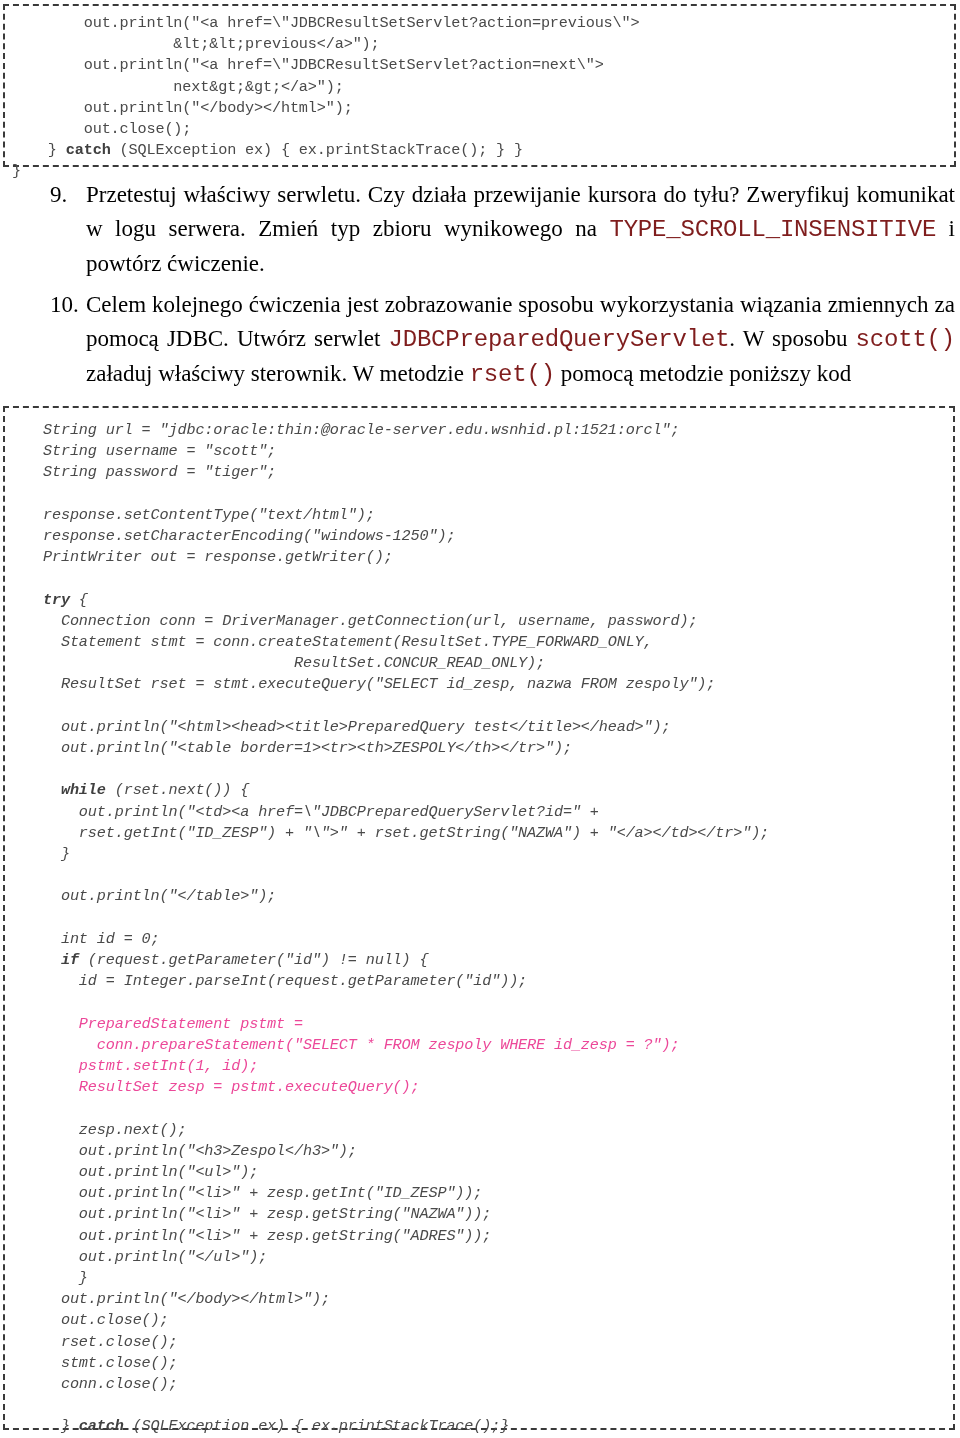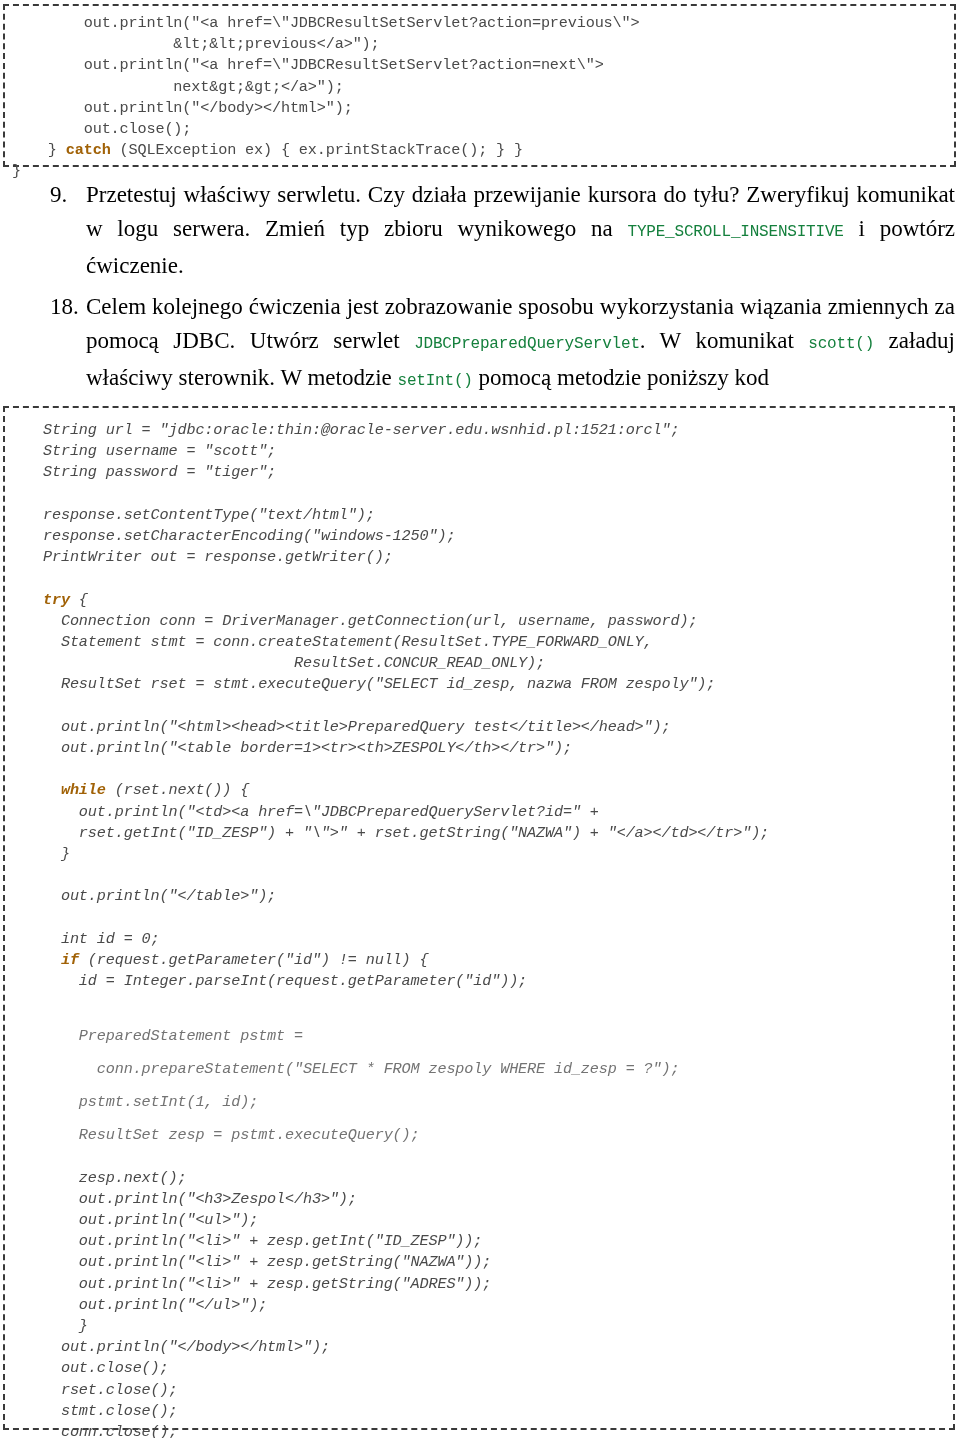--- a/index.html
+++ b/index.html
@@ -55,22 +55,22 @@
     letter-spacing: -0.15px;
   }
   .code-frame.top .code-block {
     padding: 7px 0 0 7px;
   }
   .code-frame.bottom .code-block {
     padding: 12px 0 0 38px;
   }
 
   .cl { display: block; min-height: 21.2px; }
-  .kw { font-weight: bold; color: #a16207; }
-  .red { color: #737373; margin-top: 12px; }
+  .kw { font-weight: bold; color: #404040; }
+  .red { color: #ec4899; }
   .blank { display: block; height: 21.2px; }
 
   
   .prose {
     position: absolute;
     left: 0;
     top: 178px;
     width: 960px;
   }
   .li-item {
@@ -93,23 +93,23 @@
     padding-right: 5px;
     font-size: 23px;
     line-height: 34px;
     text-align: justify;
     text-justify: inter-word;
     font-family: "Liberation Serif", "DejaVu Serif", serif;
     hyphens: none;
   }
   .mono-inline {
     font-family: "Liberation Mono", "DejaVu Sans Mono", monospace;
-    font-size: 16px;
+    font-size: 24px;
     letter-spacing: -0.2px;
-    color: #15803d;
+    color: #7f1d1d;
   }
 </style>
 </head>
 <body>
 
 <div class="page">
 
   <div class="code-frame top">
     <div class="code-block" id="code-top"><span class="cl">        out.println("&lt;a href=\"JDBCResultSetServlet?action=previous\"&gt;</span><span class="cl">                  &amp;lt;&amp;lt;previous&lt;/a&gt;");</span><span class="cl">        out.println("&lt;a href=\"JDBCResultSetServlet?action=next\"&gt;</span><span class="cl">                  next&amp;gt;&amp;gt;&lt;/a&gt;");</span><span class="cl">        out.println("&lt;/body&gt;&lt;/html&gt;");</span><span class="cl">        out.close();</span><span class="cl">    } <span class="kw">catch</span> (SQLException ex) { ex.printStackTrace(); } }</span><span class="cl">}</span></div>
   </div>
@@ -117,23 +117,23 @@
   <div class="prose">
 
     <div class="li-item">
       <div class="li-num">9.</div>
       <div class="li-body">
         <span>Przetestuj właściwy serwletu. Czy działa przewijanie kursora do tyłu? Zweryfikuj komunikat w logu serwera. Zmień typ zbioru wynikowego na </span><span class="mono-inline">TYPE_SCROLL_INSENSITIVE</span><span> i powtórz ćwiczenie.</span>
       </div>
     </div>
 
     <div class="li-item">
-      <div class="li-num">18.</div>
+      <div class="li-num">10.</div>
       <div class="li-body">
-        <span>Celem kolejnego ćwiczenia jest zobrazowanie sposobu wykorzystania wiązania zmiennych za pomocą JDBC. Utwórz serwlet </span><span class="mono-inline">JDBCPreparedQueryServlet</span><span>. W komunikat </span><span class="mono-inline">scott()</span><span> załaduj właściwy sterownik. W metodzie </span><span class="mono-inline">setInt()</span><span> pomocą metodzie poniższy kod</span>
+        <span>Celem kolejnego ćwiczenia jest zobrazowanie sposobu wykorzystania wiązania zmiennych za pomocą JDBC. Utwórz serwlet </span><span class="mono-inline">JDBCPreparedQueryServlet</span><span>. W sposobu </span><span class="mono-inline">scott()</span><span> załaduj właściwy sterownik. W metodzie </span><span class="mono-inline">rset()</span><span> pomocą metodzie poniższy kod</span>
       </div>
     </div>
 
   </div>
 
   <div class="code-frame bottom">
     <div class="code-block" id="code-bottom"><span class="cl">String url = "jdbc:oracle:thin:@oracle-server.edu.wsnhid.pl:1521:orcl";</span><span class="cl">String username = "scott";</span><span class="cl">String password = "tiger";</span><span class="blank">&nbsp;</span><span class="cl">response.setContentType("text/html");</span><span class="cl">response.setCharacterEncoding("windows-1250");</span><span class="cl">PrintWriter out = response.getWriter();</span><span class="blank">&nbsp;</span><span class="cl"><span class="kw">try</span> {</span><span class="cl">  Connection conn = DriverManager.getConnection(url, username, password);</span><span class="cl">  Statement stmt = conn.createStatement(ResultSet.TYPE_FORWARD_ONLY,</span><span class="cl">                            ResultSet.CONCUR_READ_ONLY);</span><span class="cl">  ResultSet rset = stmt.executeQuery("SELECT id_zesp, nazwa FROM zespoly");</span><span class="blank">&nbsp;</span><span class="cl">  out.println("&lt;html&gt;&lt;head&gt;&lt;title&gt;PreparedQuery test&lt;/title&gt;&lt;/head&gt;");</span><span class="cl">  out.println("&lt;table border=1&gt;&lt;tr&gt;&lt;th&gt;ZESPOLY&lt;/th&gt;&lt;/tr&gt;");</span><span class="blank">&nbsp;</span><span class="cl">  <span class="kw">while</span> (rset.next()) {</span><span class="cl">    out.println("&lt;td&gt;&lt;a href=\"JDBCPreparedQueryServlet?id=" +</span><span class="cl">    rset.getInt("ID_ZESP") + "\"&gt;" + rset.getString("NAZWA") + "&lt;/a&gt;&lt;/td&gt;&lt;/tr&gt;");</span><span class="cl">  }</span><span class="blank">&nbsp;</span><span class="cl">  out.println("&lt;/table&gt;");</span><span class="blank">&nbsp;</span><span class="cl">  int id = 0;</span><span class="cl">  <span class="kw">if</span> (request.getParameter("id") != null) {</span><span class="cl">    id = Integer.parseInt(request.getParameter("id"));</span><span class="blank">&nbsp;</span><span class="cl red">    PreparedStatement pstmt =</span><span class="cl red">      conn.prepareStatement("SELECT * FROM zespoly WHERE id_zesp = ?");</span><span class="cl red">    pstmt.setInt(1, id);</span><span class="cl red">    ResultSet zesp = pstmt.executeQuery();</span><span class="blank">&nbsp;</span><span class="cl">    zesp.next();</span><span class="cl">    out.println("&lt;h3&gt;Zespol&lt;/h3&gt;");</span><span class="cl">    out.println("&lt;ul&gt;");</span><span class="cl">    out.println("&lt;li&gt;" + zesp.getInt("ID_ZESP"));</span><span class="cl">    out.println("&lt;li&gt;" + zesp.getString("NAZWA"));</span><span class="cl">    out.println("&lt;li&gt;" + zesp.getString("ADRES"));</span><span class="cl">    out.println("&lt;/ul&gt;");</span><span class="cl">    }</span><span class="cl">  out.println("&lt;/body&gt;&lt;/html&gt;");</span><span class="cl">  out.close();</span><span class="cl">  rset.close();</span><span class="cl">  stmt.close();</span><span class="cl">  conn.close();</span><span class="blank">&nbsp;</span><span class="cl">  } <span class="kw">catch</span> (SQLException ex) { ex.printStackTrace();}</span></div>
   </div>
 
 </div>

